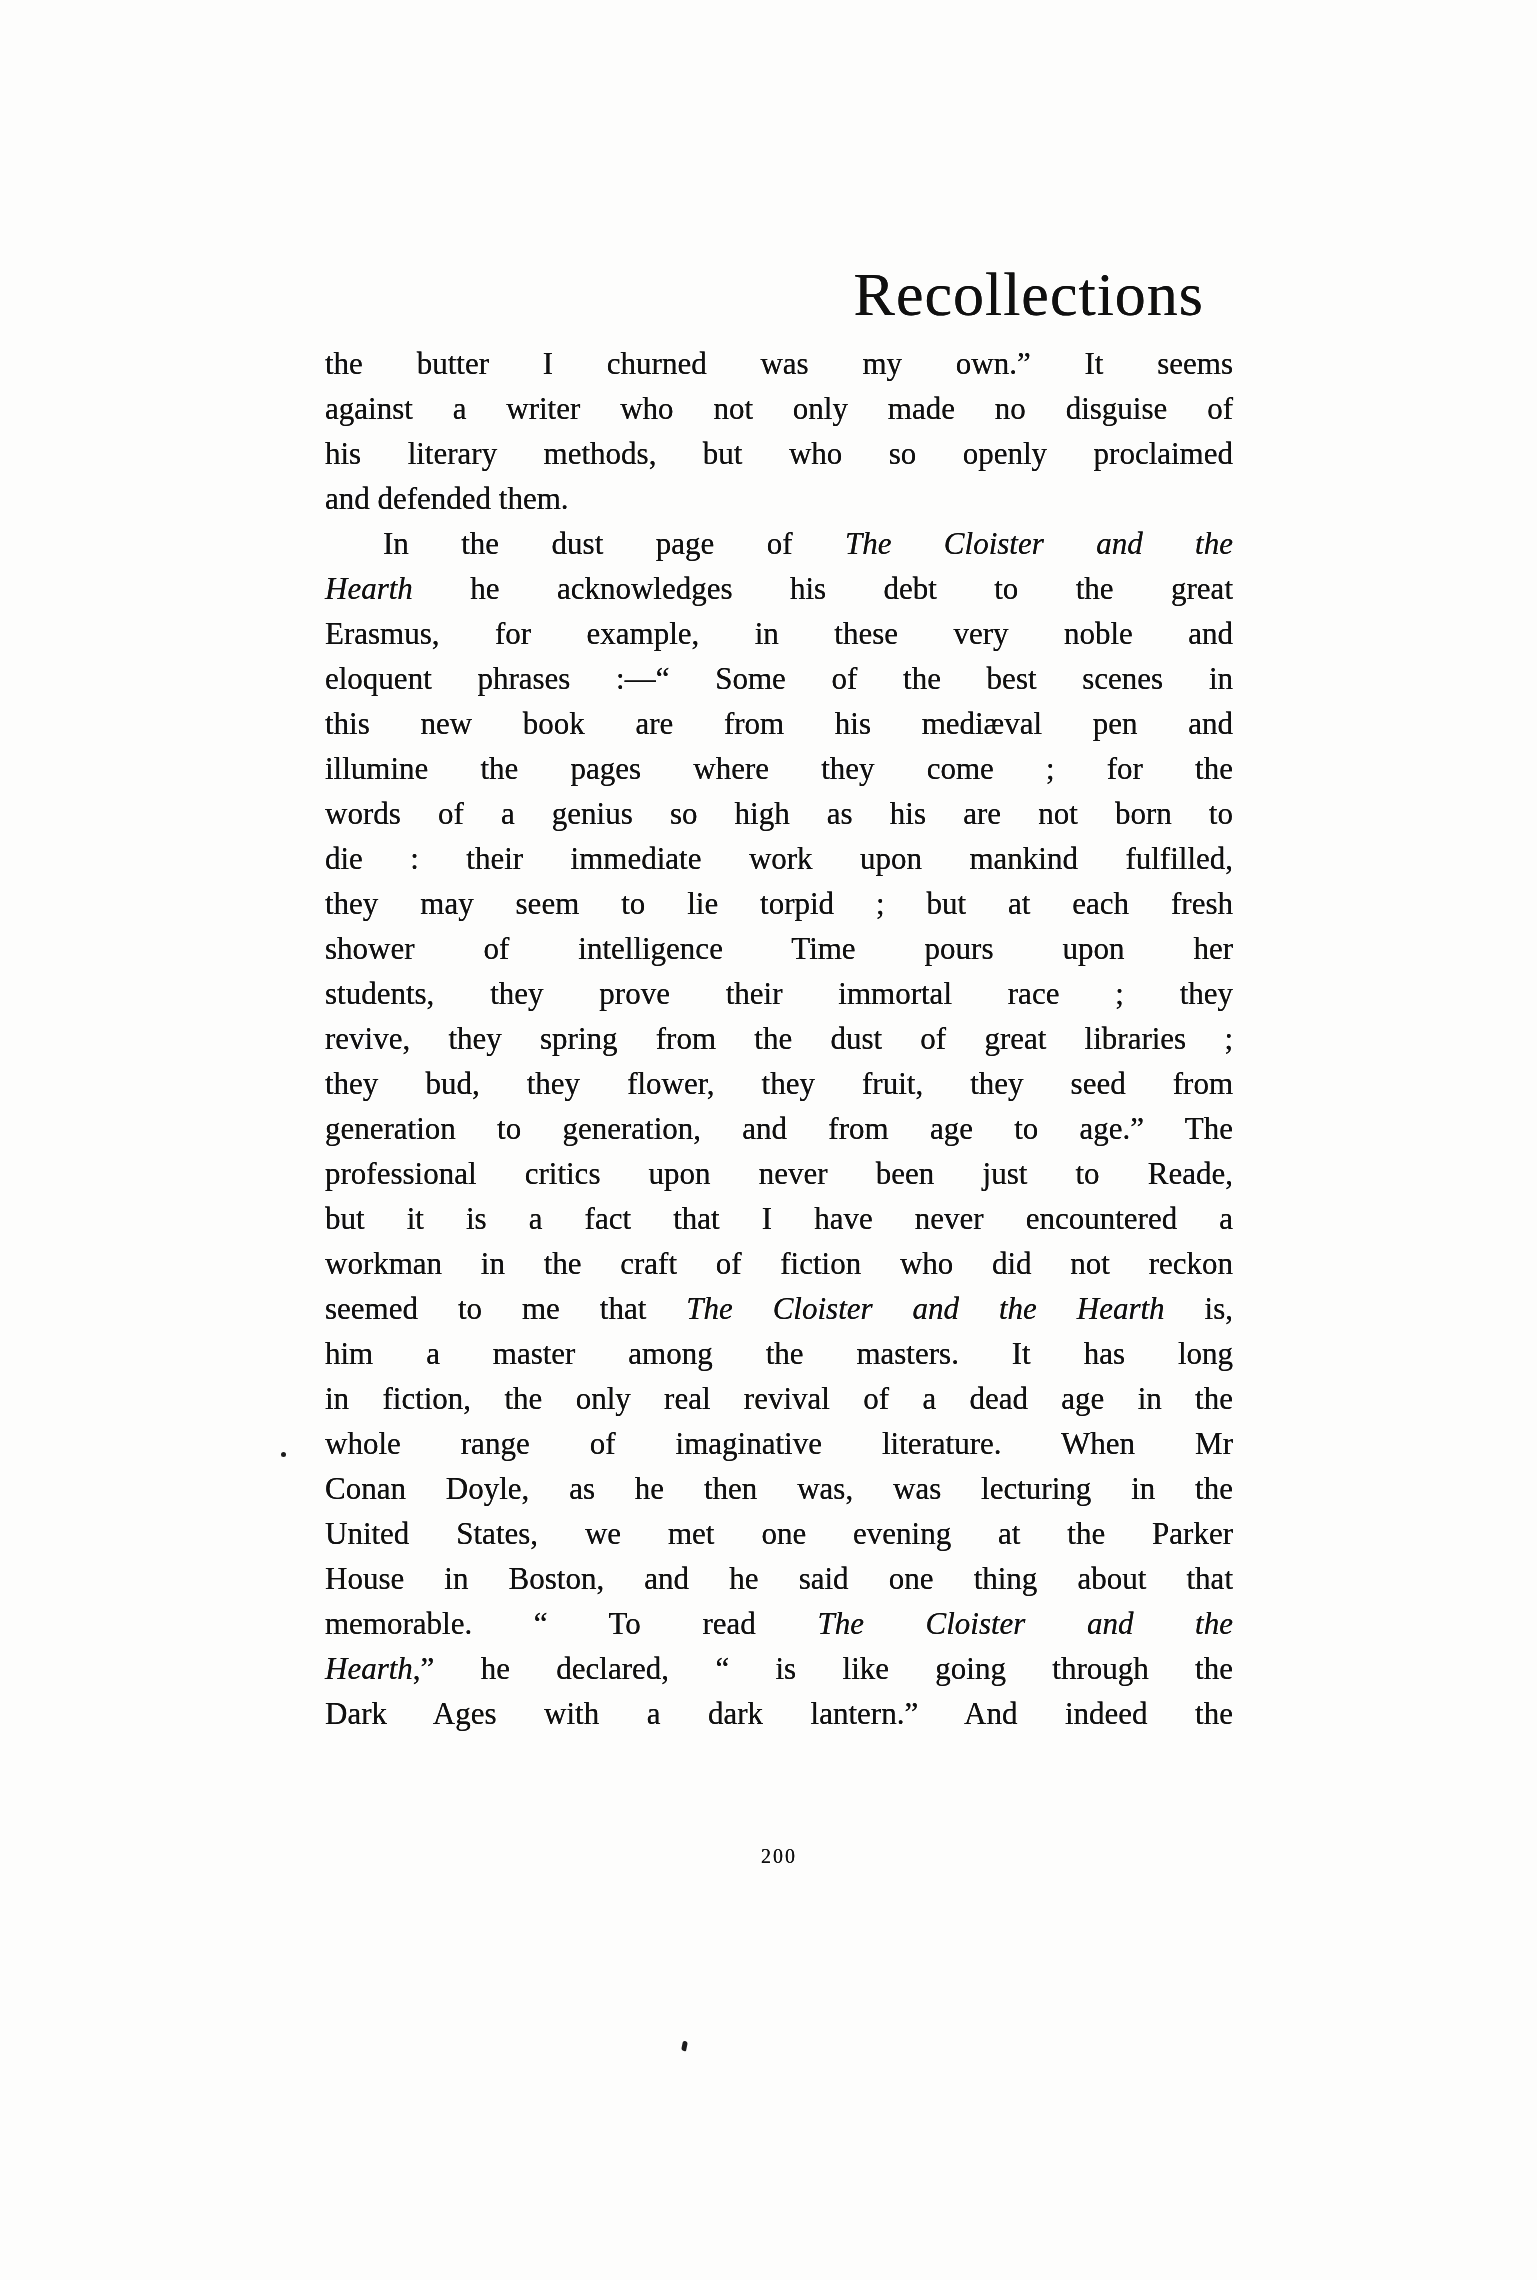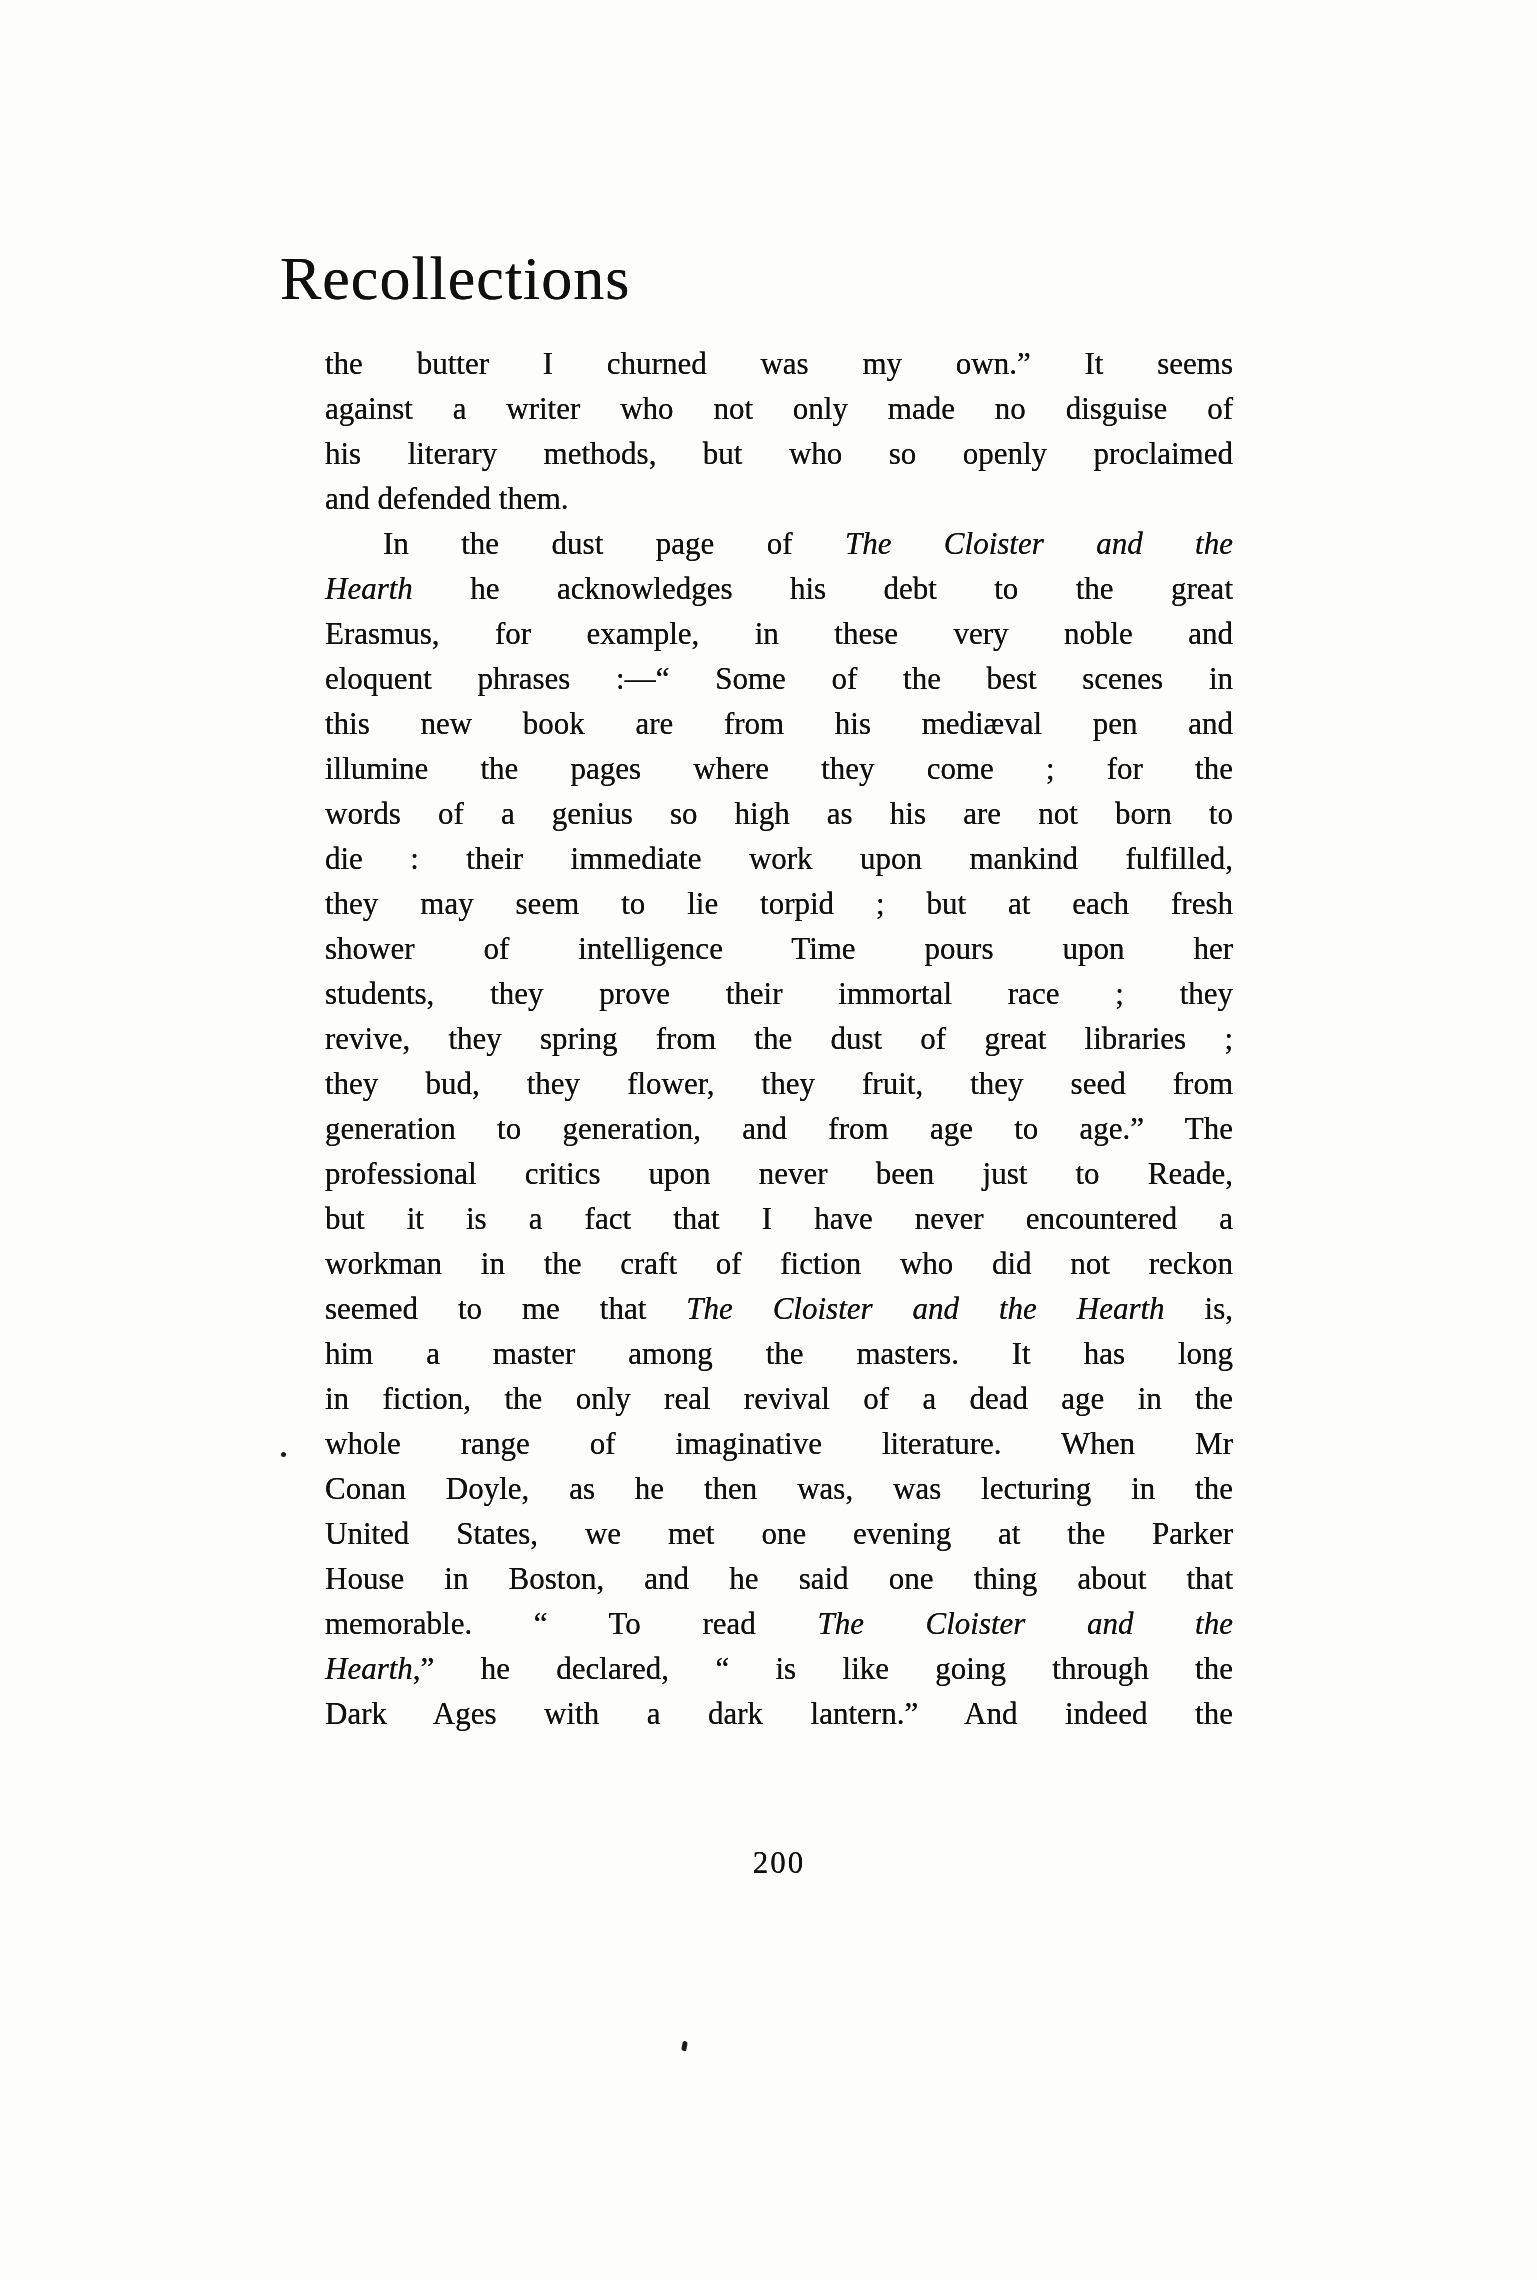--- a/index.html
+++ b/index.html
@@ -11,25 +11,25 @@
   .page {
     position: relative;
     width: 1537px; height: 2280px;
     background: #fdfdfc;
     color: #101010;
     overflow: hidden;
   }
   .title {
     position: absolute;
     top: 243px; left: 280px; width: 908px;
-    margin: 0;
+    margin: 16px;
     font-size: 62px;
     font-weight: 400;
     letter-spacing: 1px;
-    text-align: left;
+    text-align: right;
     text-shadow: 0 0 0.6px currentColor;
   }
   .text-block {
     position: absolute;
     left: 325px; top: 341px; width: 908px;
     font-size: 31px;
     text-shadow: 0 0 0.5px currentColor;
   }
   .line {
     height: 45px;
@@ -38,21 +38,21 @@
     text-align-last: justify;
     white-space: normal;
   }
   .line.flush { text-align-last: left; }
   .line.indent { text-indent: 58px; }
   .it { font-style: italic; }
   .page-number {
     position: absolute;
     top: 1845px; left: 325px; width: 908px;
     text-align: center;
-    font-size: 31px;
+    font-size: 20px;
     letter-spacing: 2px;
     text-shadow: 0 0 0.5px currentColor;
   }
   .speck { position: absolute; background: #1c1c1c; }
   .speck-left {
     left: 281px; top: 1452px; width: 5px; height: 5px;
     border-radius: 50%;
   }
   .speck-bottom {
     left: 682px; top: 2041px; width: 5px; height: 10px;

